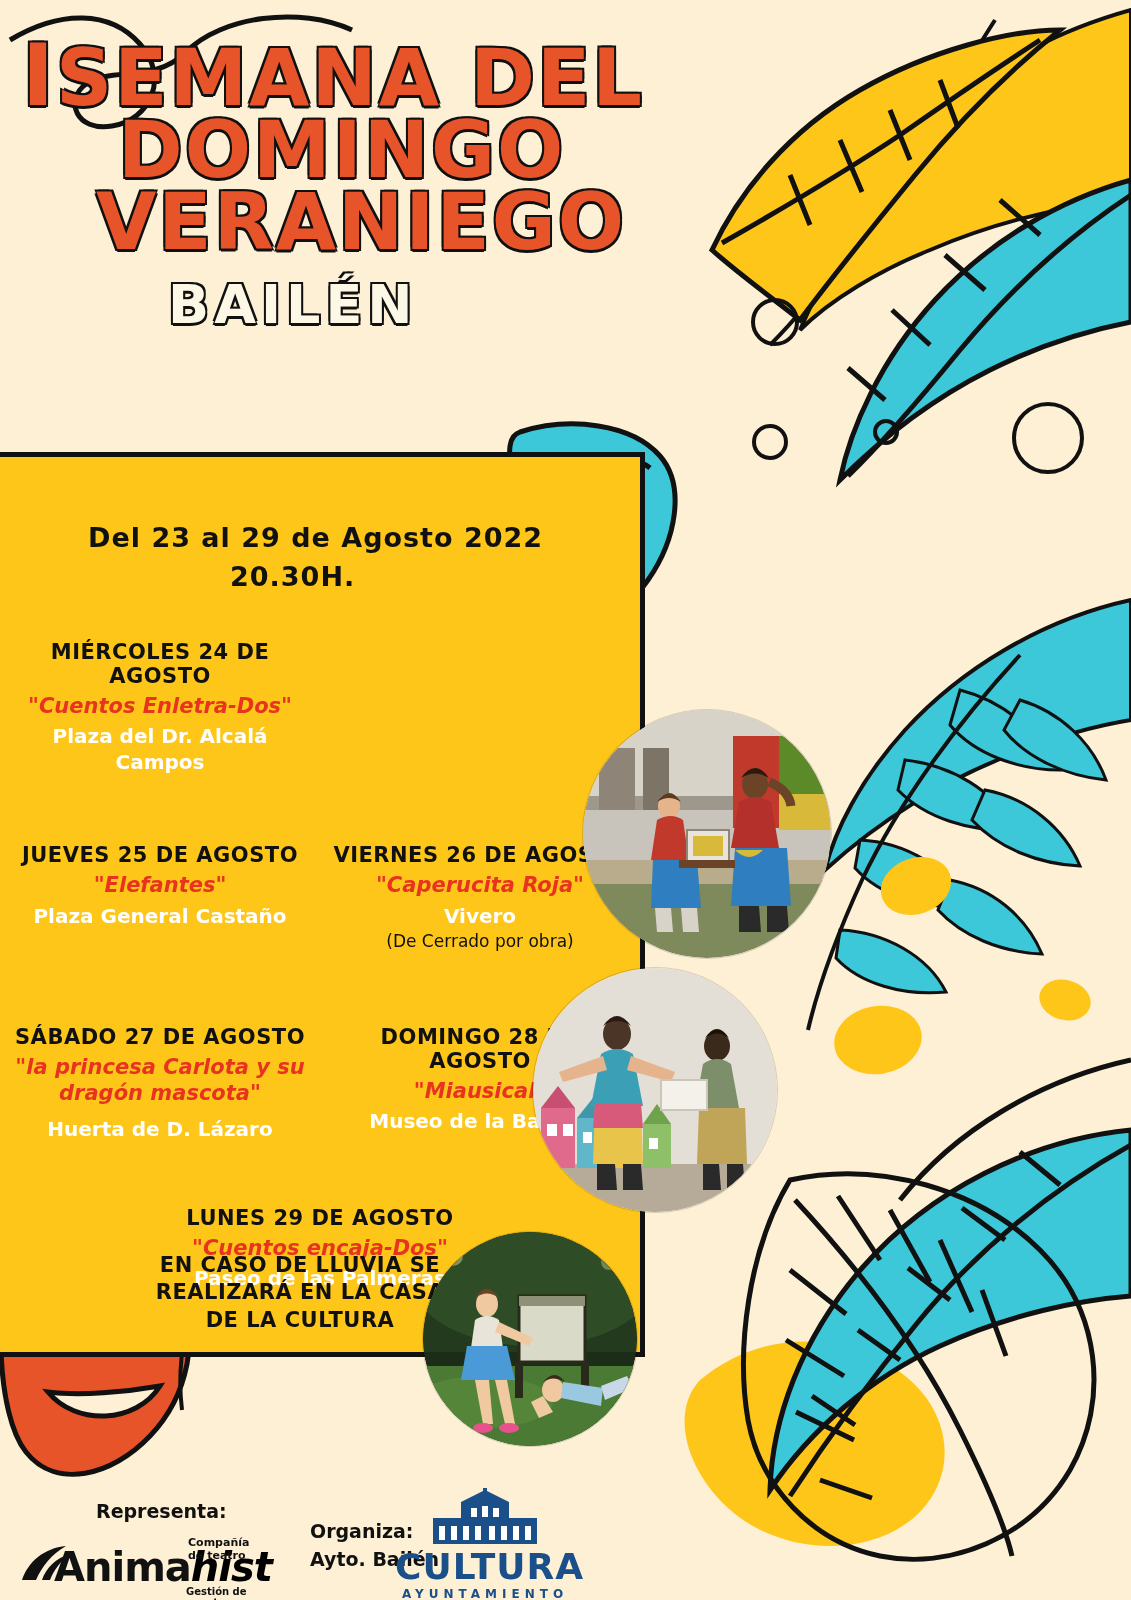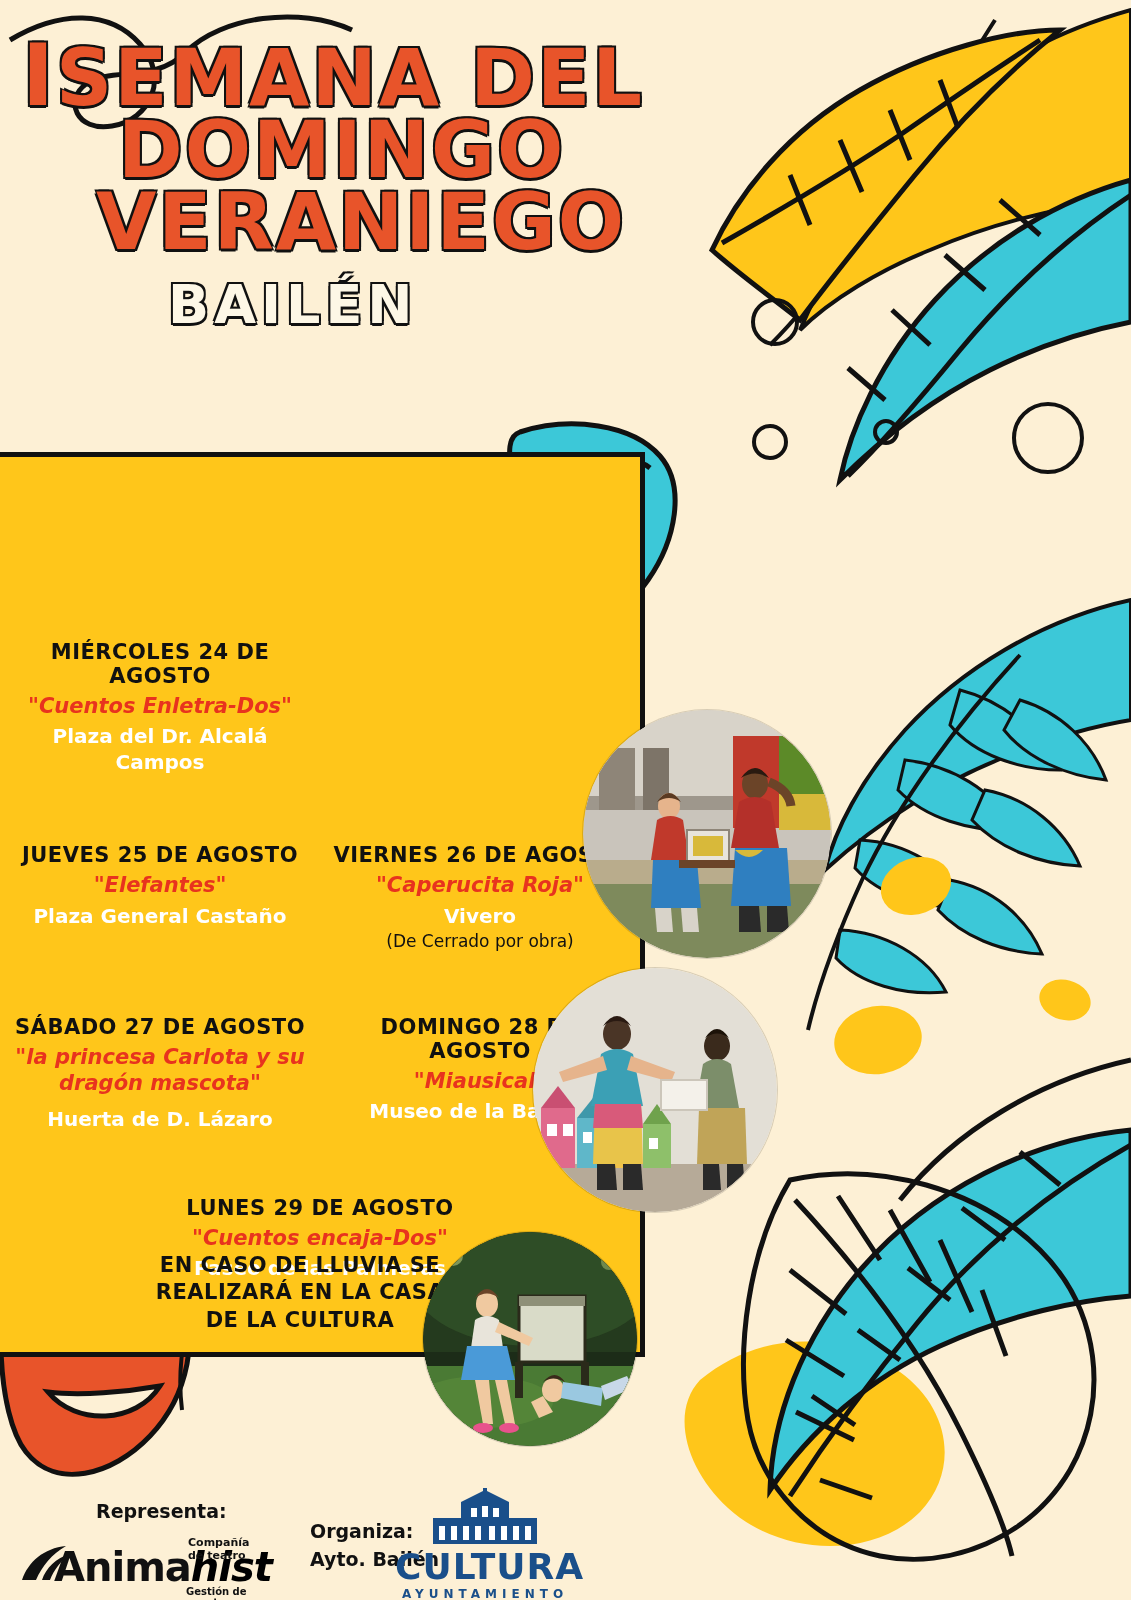--- a/index.html
+++ b/index.html
@@ -340,20 +340,24 @@
 
   <div class="title-block">
     <div class="title-line t1">
       <span class="t-roman">I</span><span>SEMANA DEL</span>
     </div>
     <div class="title-line t2">DOMINGO</div>
     <div class="title-line t3">VERANIEGO</div>
     <div class="subtitle">BAILÉN</div>
   </div>
 
+  <div class="dates">
+    <span>Del 23 al 29 de Agosto 2022</span>
+    <span class="time">20.30H.</span>
+  </div>
 
   <div class="schedule">
 
     <div class="row">
       <div class="cell">
         <div class="day">MIÉRCOLES 24 DE AGOSTO</div>
         <div class="play">"Cuentos Enletra-Dos"</div>
         <div class="place">Plaza del Dr. Alcalá Campos</div>
       </div>
     </div>
@@ -365,21 +369,21 @@
         <div class="place">Plaza General Castaño</div>
       </div>
       <div class="cell">
         <div class="day">VIERNES 26 DE AGOSTO</div>
         <div class="play">"Caperucita Roja"</div>
         <div class="place">Vivero</div>
         <div class="note-small">(De Cerrado por obra)</div>
       </div>
     </div>
 
-    <div class="row" style="margin-top:38px">
+    <div class="row" style="margin-top:48px">
       <div class="cell">
         <div class="day">SÁBADO 27 DE AGOSTO</div>
         <div class="play">"la princesa Carlota y su dragón mascota"</div>
         <div class="place" style="margin-top:10px">Huerta de D. Lázaro</div>
       </div>
       <div class="cell">
         <div class="day">DOMINGO 28 DE AGOSTO</div>
         <div class="play">"Miausical"</div>
         <div class="place">Museo de la Batalla</div>
       </div>

